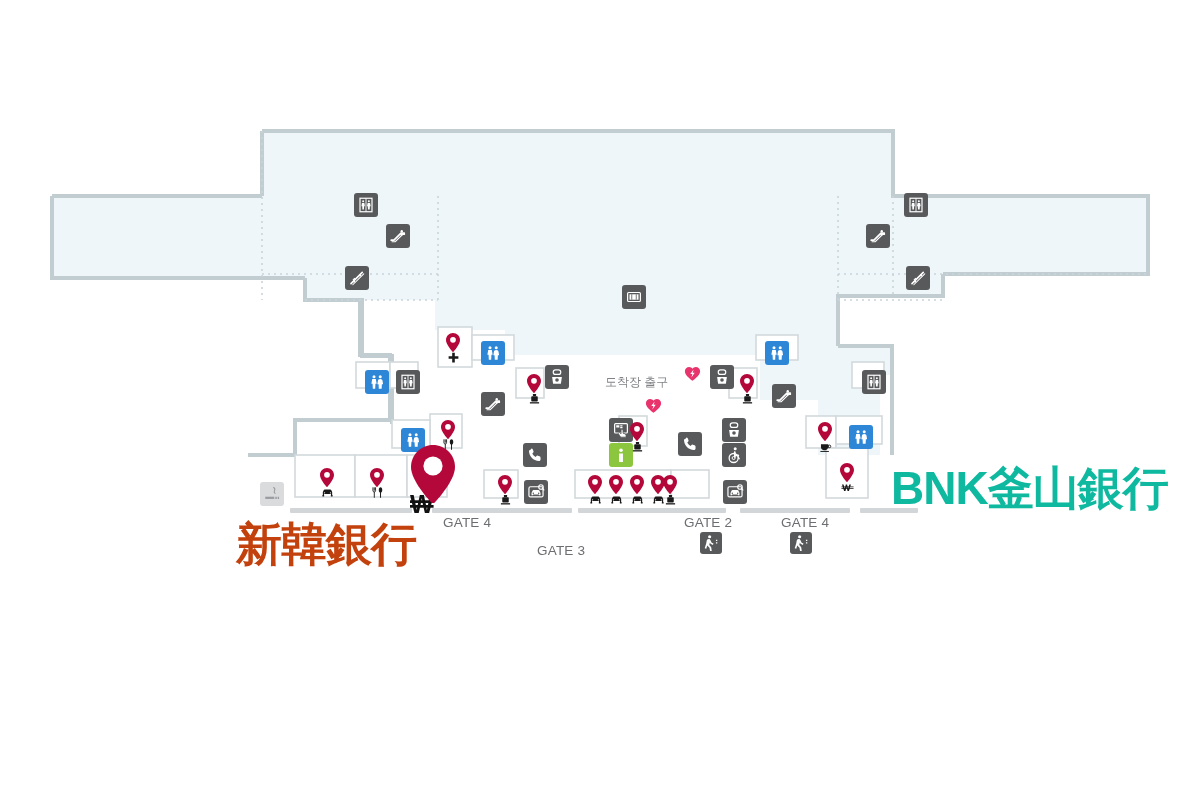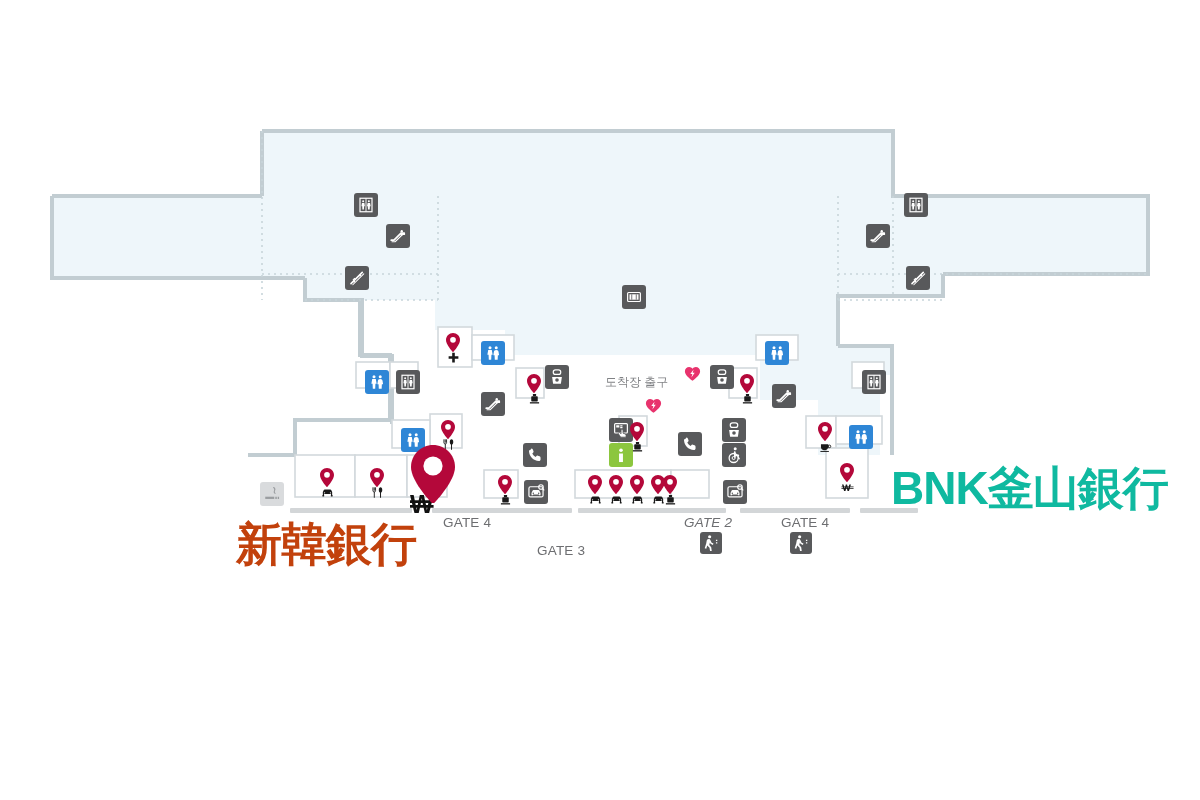--- a/index.html
+++ b/index.html
@@ -572,21 +572,21 @@
 
   <div id="wons">
       <div class="won-mark" style="left: 410px; top: 492px; font-size: 25px;">₩</div>
     </div>
 
   <div class="korean-label" style="left:605px; top:374px;">도착장 출구</div>
 
   <div id="gates">
       <div class="gate-label" style="left: 443px; top: 515px;">GATE 4</div>
       <div class="gate-label" style="left: 537px; top: 515px; margin-top: 28px;">GATE 3</div>
-      <div class="gate-label" style="left: 684px; top: 515px; font-style: italic;">GATE 2</div>
+      <div class="gate-label" style="left: 684px; top: 515px;">GATE 2</div>
       <div class="tile tile-dark" style="left: 700px; top: 532px; width: 22px; height: 22px;">
         <svg width="18" height="18" viewBox="0 0 24 24" fill="#ffffff">
           <circle cx="10.2" cy="3.6" r="2.1"></circle>
           <path d="M9 6.6c1.1 0 1.8.6 2.3 1.6l1.6 3.3 2.4 1.1-.8 1.9-3.1-1.5-.9-1.8-.8 3.4 2.6 2.9.7 5.1h-2.3l-.7-4.3-3-3-1.3 4.2-2.1-.6 2-6.4.6-3.2c.2-1.5 1.1-2.7 2.8-2.7z"></path>
           <path d="M18.6 7.6h1.8v1.8h-1.8zM18.6 11h1.8v1.8h-1.8z"></path>
         </svg>
       </div>
       <div class="gate-label" style="left: 781px; top: 515px;">GATE 4</div>
       <div class="tile tile-dark" style="left: 790px; top: 532px; width: 22px; height: 22px;">
         <svg width="18" height="18" viewBox="0 0 24 24" fill="#ffffff">

